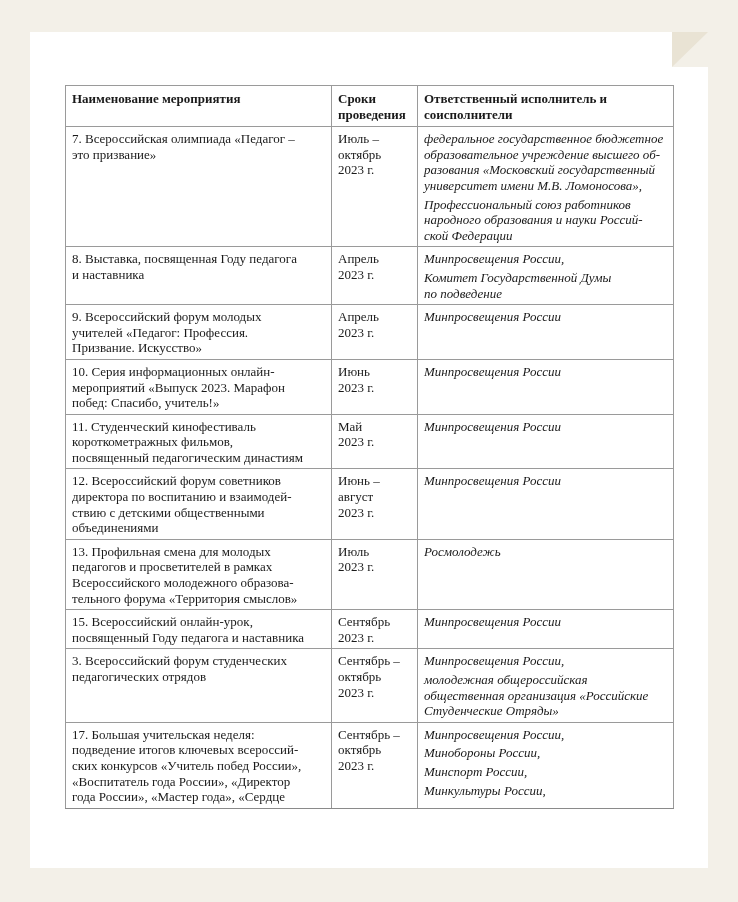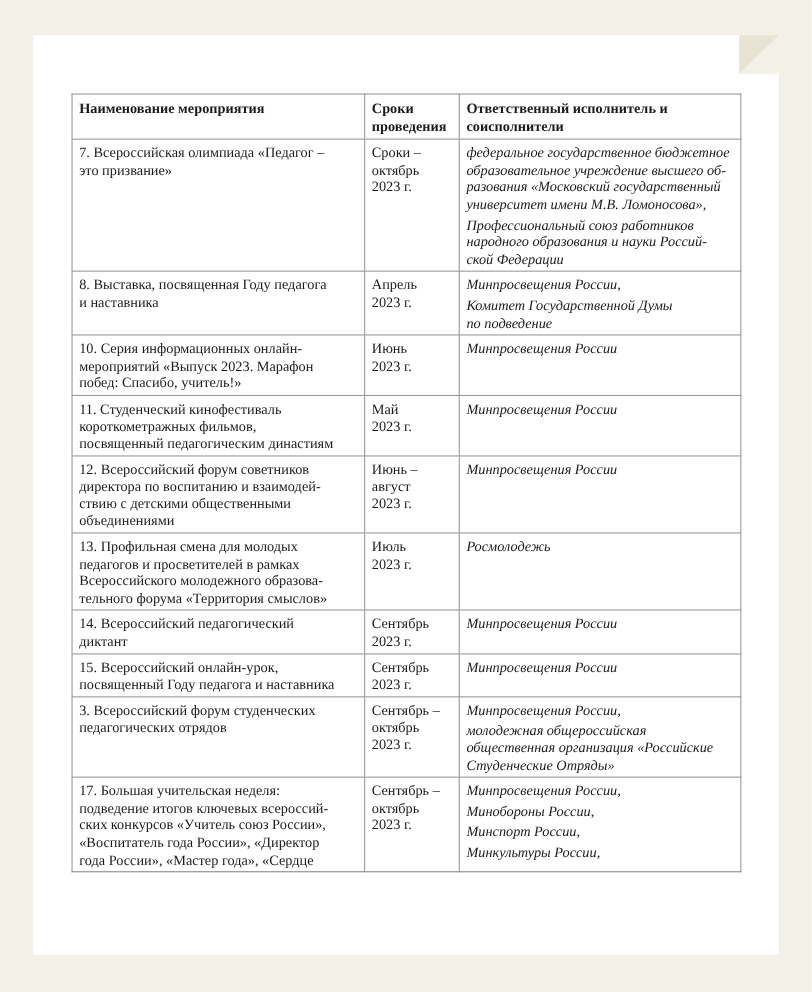--- a/index.html
+++ b/index.html
@@ -86,21 +86,21 @@
         </th>
       </tr>
     </thead>
     <tbody id="table-body">
         <tr>
           <td>
             <span class="line">7. Всероссийская олимпиада «Педагог –</span>
             <span class="line">это призвание»</span>
           </td>
           <td>
-            <span class="line">Сроки –</span>
+            <span class="line">Июль –</span>
             <span class="line">октябрь</span>
             <span class="line">2023 г.</span>
           </td>
           <td>
             <span class="entry">
               <span class="line">федеральное государственное бюджетное</span>
               <span class="line">образовательное учреждение высшего об-</span>
               <span class="line">разования «Московский государственный</span>
               <span class="line">университет имени М.В. Ломоносова»,</span>
             </span>
@@ -125,20 +125,36 @@
               <span class="line">Минпросвещения России,</span>
             </span>
             <span class="entry">
               <span class="line">Комитет Государственной Думы</span>
               <span class="line">по подведение</span>
             </span>
           </td>
         </tr>
         <tr>
           <td>
+            <span class="line">9. Всероссийский форум молодых</span>
+            <span class="line">учителей «Педагог: Профессия.</span>
+            <span class="line">Призвание. Искусство»</span>
+          </td>
+          <td>
+            <span class="line">Апрель</span>
+            <span class="line">2023 г.</span>
+          </td>
+          <td>
+            <span class="entry">
+              <span class="line">Минпросвещения России</span>
+            </span>
+          </td>
+        </tr>
+        <tr>
+          <td>
             <span class="line">10. Серия информационных онлайн-</span>
             <span class="line">мероприятий «Выпуск 2023. Марафон</span>
             <span class="line">побед: Спасибо, учитель!»</span>
           </td>
           <td>
             <span class="line">Июнь</span>
             <span class="line">2023 г.</span>
           </td>
           <td>
             <span class="entry">
@@ -192,35 +208,20 @@
             <span class="line">2023 г.</span>
           </td>
           <td>
             <span class="entry">
               <span class="line">Росмолодежь</span>
             </span>
           </td>
         </tr>
         <tr>
           <td>
-            <span class="line">14. Всероссийский педагогический</span>
-            <span class="line">диктант</span>
-          </td>
-          <td>
-            <span class="line">Сентябрь</span>
-            <span class="line">2023 г.</span>
-          </td>
-          <td>
-            <span class="entry">
-              <span class="line">Минпросвещения России</span>
-            </span>
-          </td>
-        </tr>
-        <tr>
-          <td>
             <span class="line">15. Всероссийский онлайн-урок,</span>
             <span class="line">посвященный Году педагога и наставника</span>
           </td>
           <td>
             <span class="line">Сентябрь</span>
             <span class="line">2023 г.</span>
           </td>
           <td>
             <span class="entry">
               <span class="line">Минпросвещения России</span>
@@ -245,21 +246,21 @@
               <span class="line">молодежная общероссийская</span>
               <span class="line">общественная организация «Российские</span>
               <span class="line">Студенческие Отряды»</span>
             </span>
           </td>
         </tr>
         <tr class="last">
           <td>
             <span class="line">17. Большая учительская неделя:</span>
             <span class="line">подведение итогов ключевых всероссий-</span>
-            <span class="line">ских конкурсов «Учитель союз России»,</span>
+            <span class="line">ских конкурсов «Учитель побед России»,</span>
             <span class="line">«Воспитатель года России», «Директор</span>
             <span class="line">года России», «Мастер года», «Сердце</span>
           </td>
           <td>
             <span class="line">Сентябрь –</span>
             <span class="line">октябрь</span>
             <span class="line">2023 г.</span>
           </td>
           <td>
             <span class="entry">

